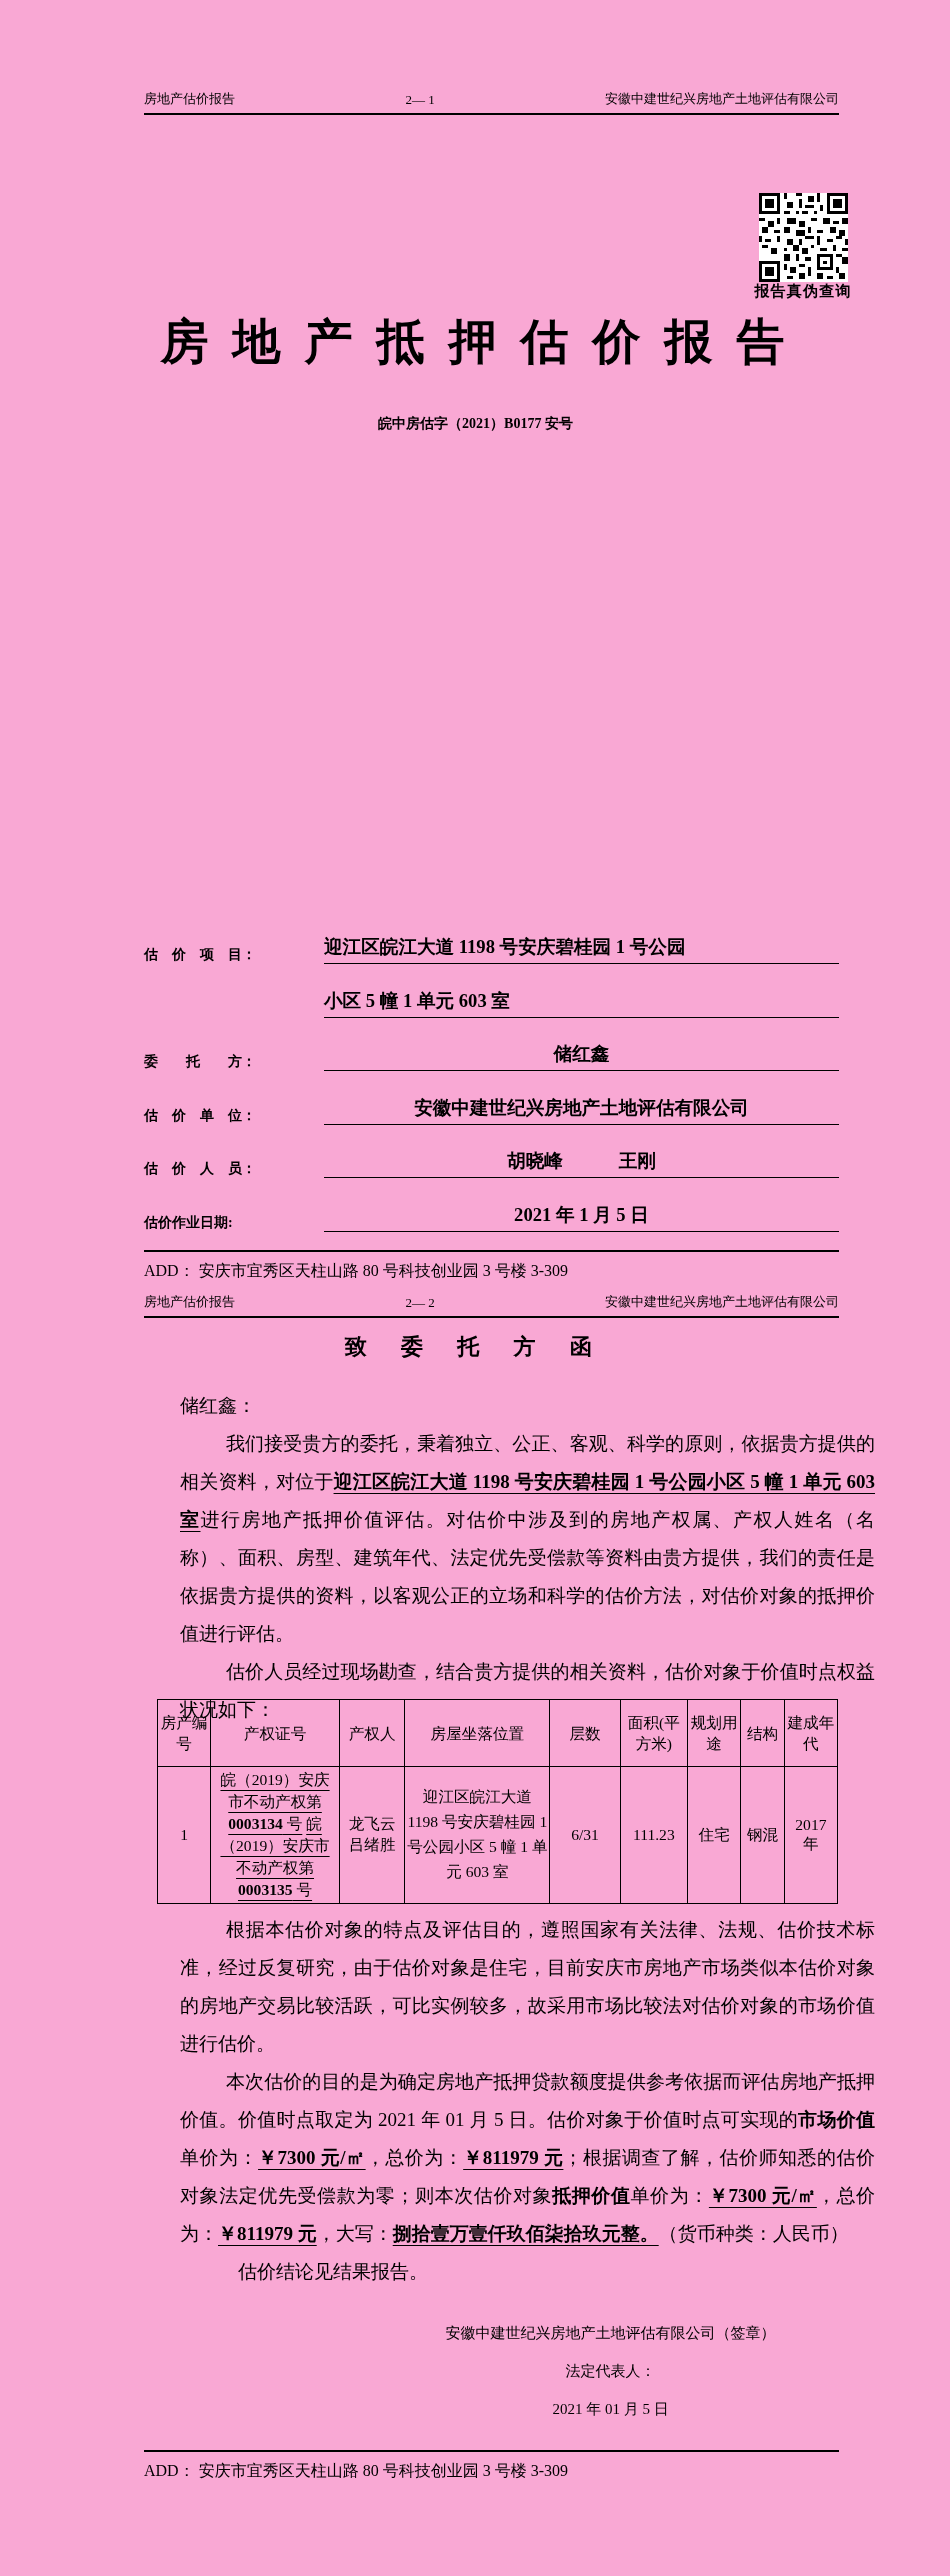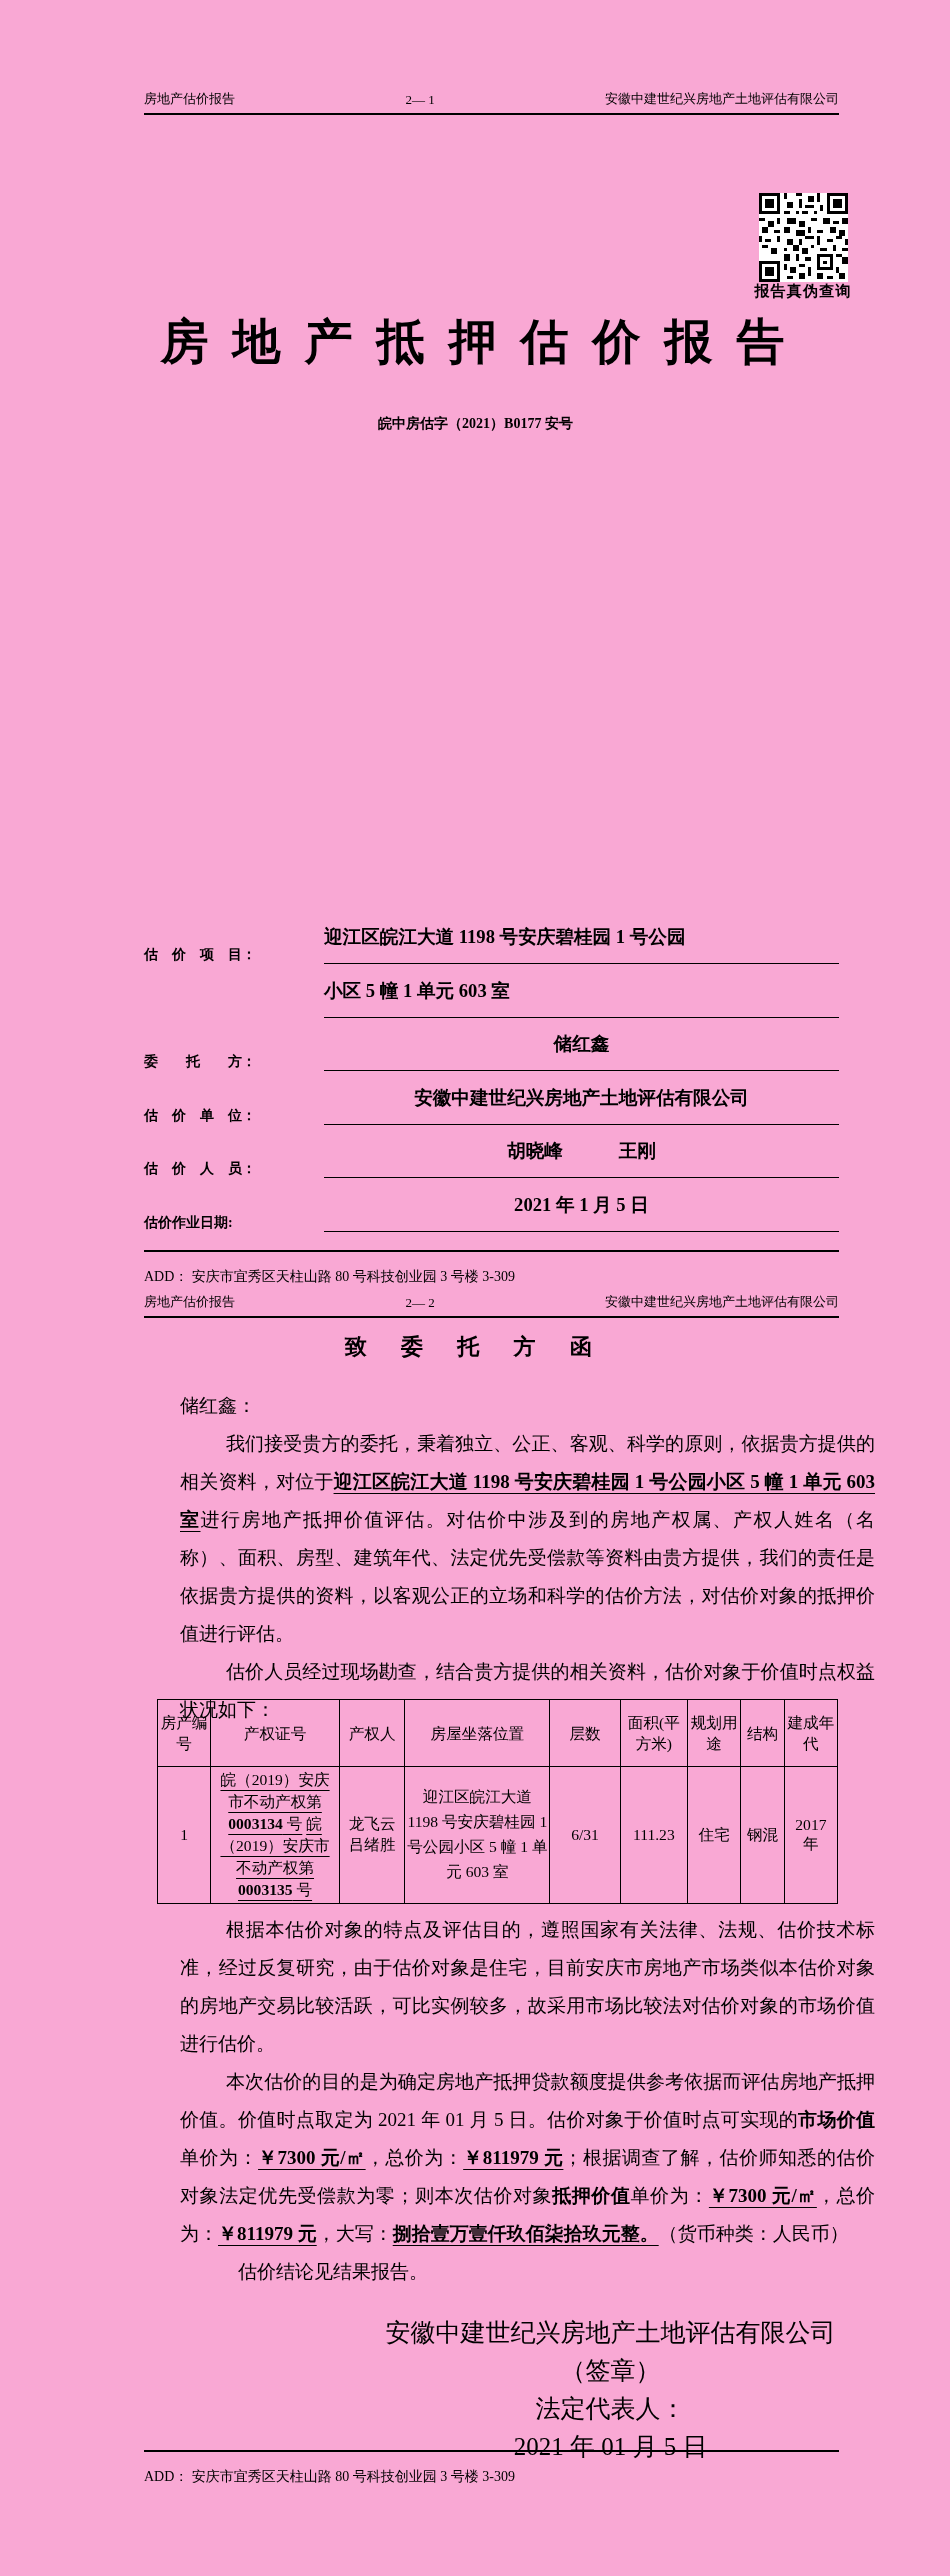--- a/index.html
+++ b/index.html
@@ -5,50 +5,50 @@
   html,body{margin:0;padding:0;background:#ffffff;}
   #page{position:relative;width:951px;height:2576px;background:#f9a8d4;color:#000;
         font-family:"Liberation Serif","DejaVu Serif",serif;overflow:hidden;}
   .abs{position:absolute;}
   .b{font-weight:bold;}
   .u{text-decoration:underline;text-underline-offset:4.8px;text-decoration-thickness:1.2px;}
 
   
   .pg-header{display:flex;justify-content:space-between;align-items:flex-end;
              border-bottom:2.4px solid #000;padding-bottom:5.4px;font-size:13px;}
-  .pg-footer{border-top:2.4px solid #000;padding-top:16px;font-size:14px;}
+  .pg-footer{border-top:2.4px solid #000;padding-top:9px;font-size:16px;}
 
   
   #qr-block{text-align:center;}
   #qr-block svg{display:block;margin:0 auto;}
   .qr-caption{margin-top:0;font-size:15px;font-weight:bold;letter-spacing:1.2px;}
   #title1{text-align:center;font-size:48px;font-weight:bold;letter-spacing:6px;white-space:nowrap;}
   #docnum{text-align:center;font-size:14px;font-weight:bold;}
   .frow{display:flex;align-items:flex-end;height:32px;margin-bottom:21.6px;}
   .flabel{width:180px;flex:0 0 180px;font-size:14px;font-weight:bold;white-space:nowrap;}
   .fvalue{flex:1;border-bottom:1.8px solid #000;font-size:18.6px;font-weight:bold;
-          text-align:center;padding-bottom:13px;white-space:nowrap;}
+          text-align:center;padding-bottom:3px;white-space:nowrap;}
   .fvalue.left{text-align:left;}
 
   
   #title2{text-align:center;font-size:22px;font-weight:bold;letter-spacing:14.4px;}
   .body-text{font-size:19px;line-height:38px;text-align:justify;margin-left:36px;}
   .body-text p{margin:0;text-indent:46px;}
   .no-indent{text-indent:0 !important;}
   .p5-indent{text-indent:58px !important;}
 
   table.reg{border-collapse:collapse;width:100%;table-layout:fixed;}
   table.reg th,table.reg td{border:1.2px solid #000;text-align:center;vertical-align:middle;
       font-size:15.6px;font-weight:normal;padding:1.2px 1.8px;overflow:hidden;}
   table.reg thead th{height:64px;border-bottom:1.8px solid #000;line-height:1.35;}
   table.reg tbody td{height:133px;}
   .cell-cert{line-height:1.42;}
   .cell-cert .b{font-weight:bold;}
   .cell-loc{line-height:1.6;}
-  #signature{text-align:center;font-size:25px;line-height:38px;}
+  #signature{text-align:center;font-size:15px;line-height:38px;}
 </style>
 </head>
 <body>
 
 <div id="page">
 
   <div class="abs pg-header" style="left:144px;top:90px;width:695px;">
     <span>房地产估价报告</span>
     <span>2— 1</span>
     <span>安徽中建世纪兴房地产土地评估有限公司</span>

